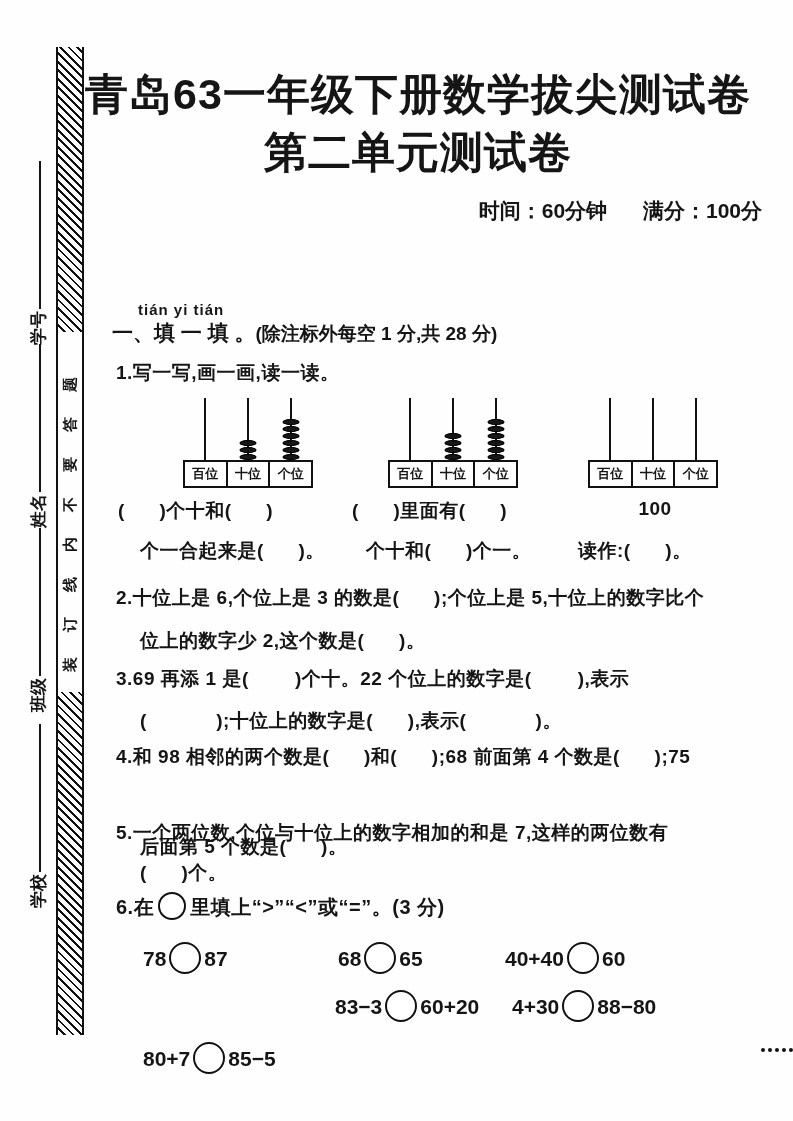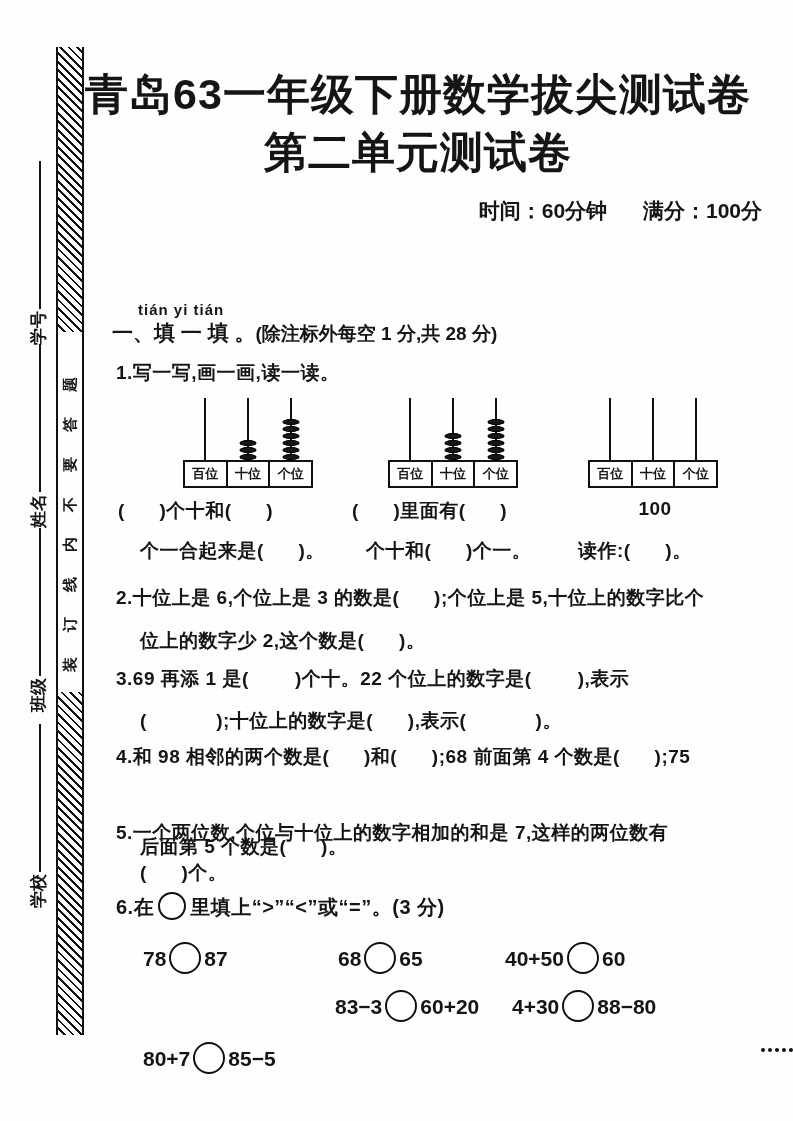--- a/index.html
+++ b/index.html
@@ -225,21 +225,21 @@
   <div class="q-line" style="left:116px; top:744px;">4.和 98 相邻的两个数是(      )和(      );68 前面第 4 个数是(      );75</div>
   <div class="q-line" style="left:140px; top:788px;margin-top:46px;">后面第 5 个数是(      )。</div>
 
   <div class="q-line" style="left:116px; top:820px;">5.一个两位数,个位与十位上的数字相加的和是 7,这样的两位数有</div>
   <div class="q-line" style="left:140px; top:860px;">(      )个。</div>
 
   <div class="q-line" style="left:116px; top:892px; font-size:20px;"><span>6.在</span><span class="head-circle"></span><span>里填上“&gt;”“&lt;”或“=”。(3 分)</span></div>
 
   <div class="cmp-item" style="left:143px; top:942px;"><span>78</span><span class="cmp-circle"></span><span>87</span></div>
   <div class="cmp-item" style="left:338px; top:942px;"><span>68</span><span class="cmp-circle"></span><span>65</span></div>
-  <div class="cmp-item" style="left:505px; top:942px;"><span>40+50</span><span class="cmp-circle"></span><span>60</span></div>
+  <div class="cmp-item" style="left:505px; top:942px;"><span>40+40</span><span class="cmp-circle"></span><span>60</span></div>
 
   <div class="cmp-item" style="left:143px; top:1042px;text-align:right;"><span>80+7</span><span class="cmp-circle"></span><span>85−5</span></div>
   <div class="cmp-item" style="left:335px; top:990px;"><span>83−3</span><span class="cmp-circle"></span><span>60+20</span></div>
   <div class="cmp-item" style="left:512px; top:990px;"><span>4+30</span><span class="cmp-circle"></span><span>88−80</span></div>
 
   <div class="corner-dots"></div>
 
 </div>
 
 </body></html>

